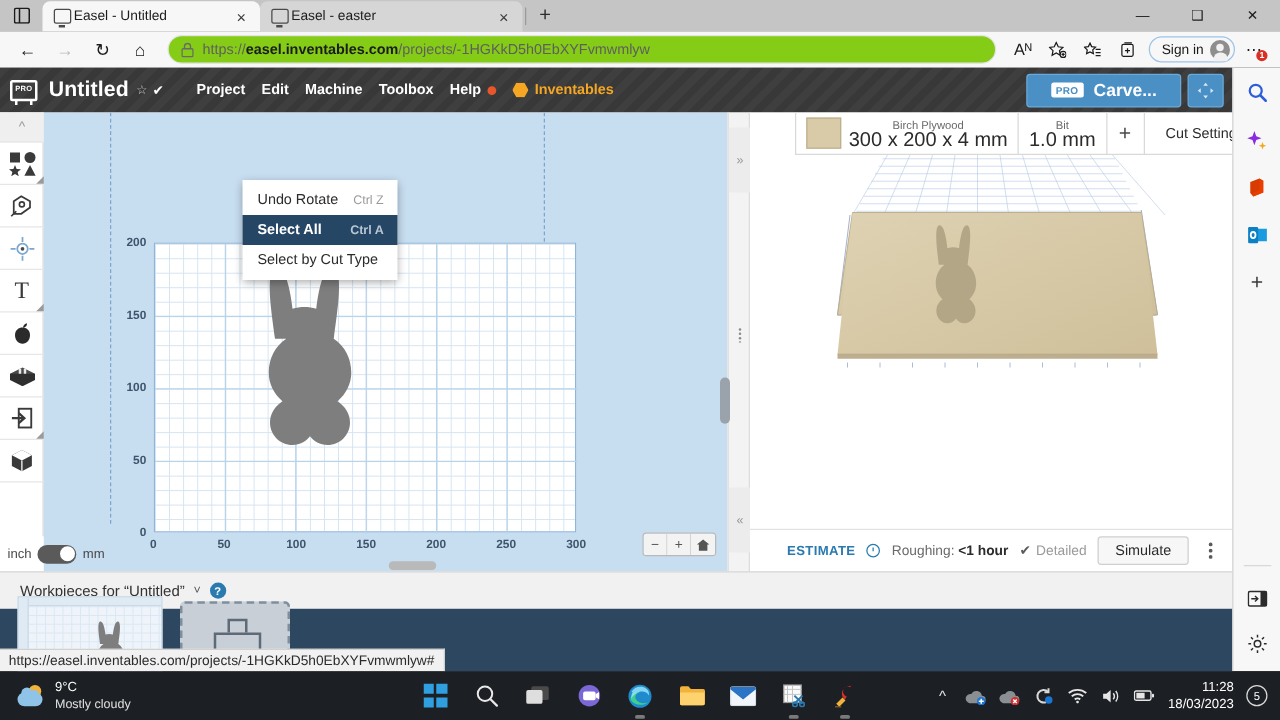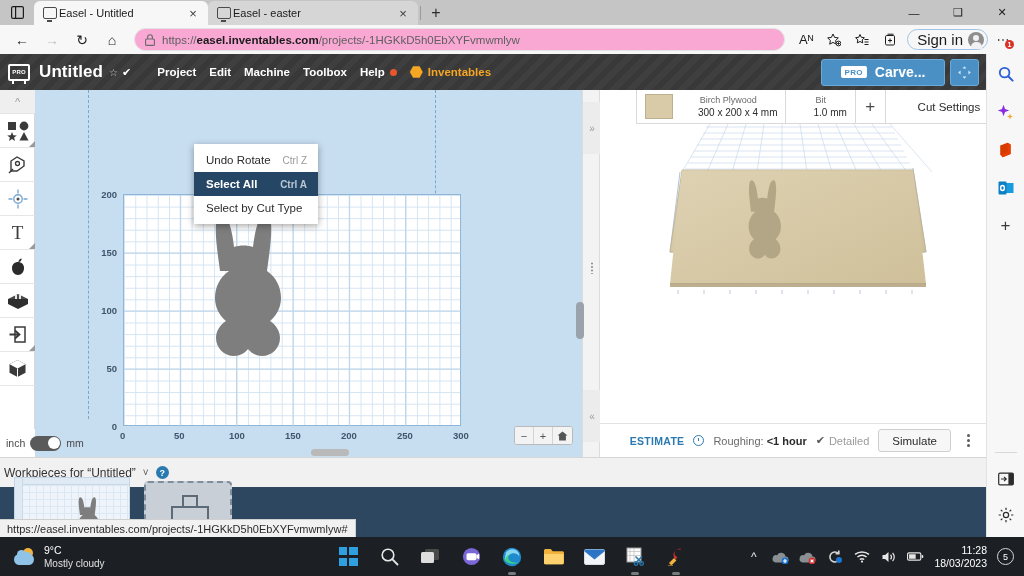--- a/index.html
+++ b/index.html
@@ -56,34 +56,34 @@
   .addrbar {
     position: absolute; top: 25px; left: 0; width: 1024px; height: 29px;
     background: #f7f7f7; display: flex; align-items: center; padding: 0 8px; gap: 2px;
   }
   .nav-btn {
     width: 28px; height: 24px; display: flex; align-items: center; justify-content: center;
     color: #1b1b1b; font-size: 14px; border-radius: 4px;
   }
   .nav-btn.disabled { color: #bdbdbd; }
   .urlbox {
-    flex: 1 1 auto; height: 23px; background: #f9a8d4; border-radius: 12px;
+    flex: 1 1 auto; height: 23px; background: #84cc16; border-radius: 12px;
     display: flex; align-items: center; padding: 0 10px; gap: 7px;
     margin: 0 6px; border: 1px solid #e3e3e3;
   }
   .url-text { font-size: 11.5px; color: #5f5f5f; white-space: nowrap; }
   .url-text b { color: #1b1b1b; font-weight: 600; }
   .addr-icon {
     width: 26px; height: 24px; display:flex; align-items:center; justify-content:center;
     color: #1b1b1b; font-size: 13px; border-radius:4px;
   }
   .signin {
     display: flex; align-items: center; gap: 5px; height: 21px;
     border: 1px solid #9ec3ea; border-radius: 11px; padding: 0 3px 0 9px;
-    font-size: 15px; color: #1b1b1b; margin-left: 2px;
+    font-size: 11px; color: #1b1b1b; margin-left: 2px;
   }
   .avatar-circle {
     width: 16px; height: 16px; border-radius: 50%; background: #8e8e8e; position: relative;
   }
   .avatar-circle::before{
     content:""; position:absolute; left:5px; top:3px; width:6px; height:6px;
     border-radius:50%; background:#f1f1f1;
   }
   .avatar-circle::after{
     content:""; position:absolute; left:2.5px; top:10px; width:11px; height:7px;
@@ -239,21 +239,21 @@
   }
   .matbar {
     position: absolute; top: 0; left: 36px; width: 394px; height: 34px;
     border: 1px solid #d9d9d9; border-top: none; display: flex; align-items: center;
   }
   .matcell {
     height: 34px; display: flex; flex-direction: column; align-items: center; justify-content: center;
     border-right: 1px solid #d9d9d9; padding: 0 8px;
   }
   .matcell .lbl { font-size: 9px; color: #6a6a6a; line-height: 12px; }
-  .matcell .val { font-size: 10px; color: #2b2b2b; line-height: 13px; margin-left: 19px; }
+  .matcell .val { font-size: 16px; color: #2b2b2b; line-height: 13px; }
   .swatch {
     width: 28px; height: 25px; background: #d9cba8; border: 1px solid #bdb08e; margin-right: 6px;
   }
   .plus-cell {
     width: 30px; height: 34px; display:flex; align-items:center; justify-content:center;
     font-size: 17px; color:#4a4a4a; border-right: 1px solid #d9d9d9;
   }
   .cutset-cell {
     flex:1 1 auto; height:34px; display:flex; align-items:center; justify-content:center; gap:6px;
     font-size: 11.5px; color: #2b2b2b;
@@ -281,21 +281,21 @@
     background: #f7f7f7; font-size: 11.5px; color: #2b2b2b;
     display:flex; align-items:center;
   }
   .kebab { width: 16px; display:flex; flex-direction:column; align-items:center; gap:2px;}
   .kebab span { width:3px; height:3px; border-radius:50%; background:#5a5a5a; }
 
   
   .wp-header {
     position: absolute; top: 403px; left: 0; width: 986px; height: 30px;
     background: #f1f1f1; border-top: 1px solid #d6d6d6;
-    display: flex; align-items: center; gap: 7px; padding-left: 4px;
+    display: flex; align-items: center; gap: 7px; padding-left: 16px;
   }
   .wp-title { font-size: 12px; color: #333; }
   .wp-caret { font-size: 10px; color: #555; }
   .q-ic {
     width: 13px; height: 13px; border-radius: 50%; background: #2a7ab0;
     color: #fff; font-size: 9px; font-weight: bold;
     display:flex; align-items:center; justify-content:center;
   }
   .wp-strip {
     position: absolute; top: 433px; left: 0; width: 986px; height: 50px;

